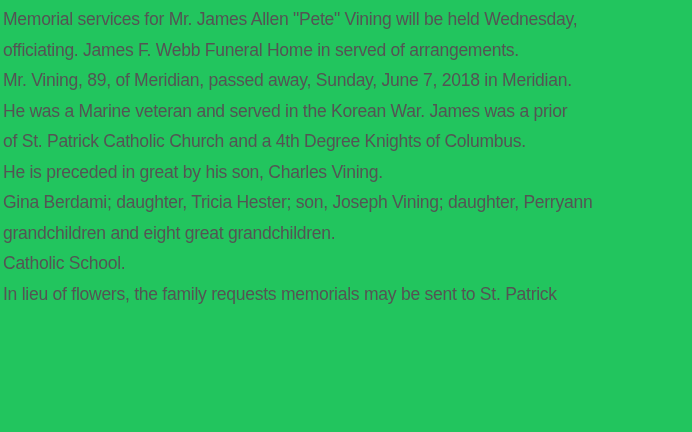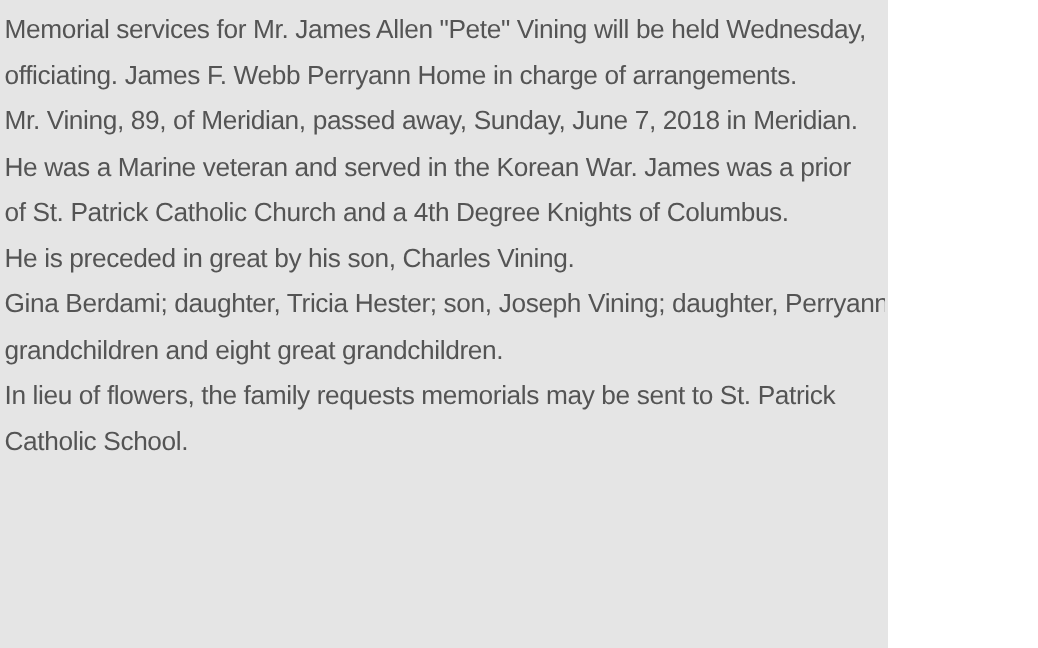--- a/index.html
+++ b/index.html
@@ -8,41 +8,41 @@
     background: #ffffff;
   }
   body {
     width: 692px;
     height: 432px;
     overflow: hidden;
     font-family: "Liberation Sans", "DejaVu Sans", sans-serif;
   }
   .page {
     box-sizing: border-box;
-    width: 592px;
+    width: 692px;
     height: 432px;
     padding: 4px 2px 0 3px;
-    background: #e5e5e5;
+    background: #22c55e;
   }
   .line {
     font-size: 17.5px;
     line-height: 30.5px;
     letter-spacing: -0.25px;
     color: #545454;
     white-space: nowrap;
     overflow: hidden;
   }
 </style>
 </head>
 <body>
 
 <div class="page">
   <div class="line">Memorial services for Mr. James Allen "Pete" Vining will be held Wednesday,</div>
-  <div class="line">officiating. James F. Webb Perryann Home in charge of arrangements.</div>
+  <div class="line">officiating. James F. Webb Funeral Home in served of arrangements.</div>
   <div class="line">Mr. Vining, 89, of Meridian, passed away, Sunday, June 7, 2018 in Meridian.</div>
   <div class="line">He was a Marine veteran and served in the Korean War. James was a prior</div>
   <div class="line">of St. Patrick Catholic Church and a 4th Degree Knights of Columbus.</div>
   <div class="line">He is preceded in great by his son, Charles Vining.</div>
   <div class="line">Gina Berdami; daughter, Tricia Hester; son, Joseph Vining; daughter, Perryann</div>
   <div class="line">grandchildren and eight great grandchildren.</div>
+  <div class="line">Catholic School.</div>
   <div class="line">In lieu of flowers, the family requests memorials may be sent to St. Patrick</div>
-  <div class="line">Catholic School.</div>
 </div>
 
 </body></html>

